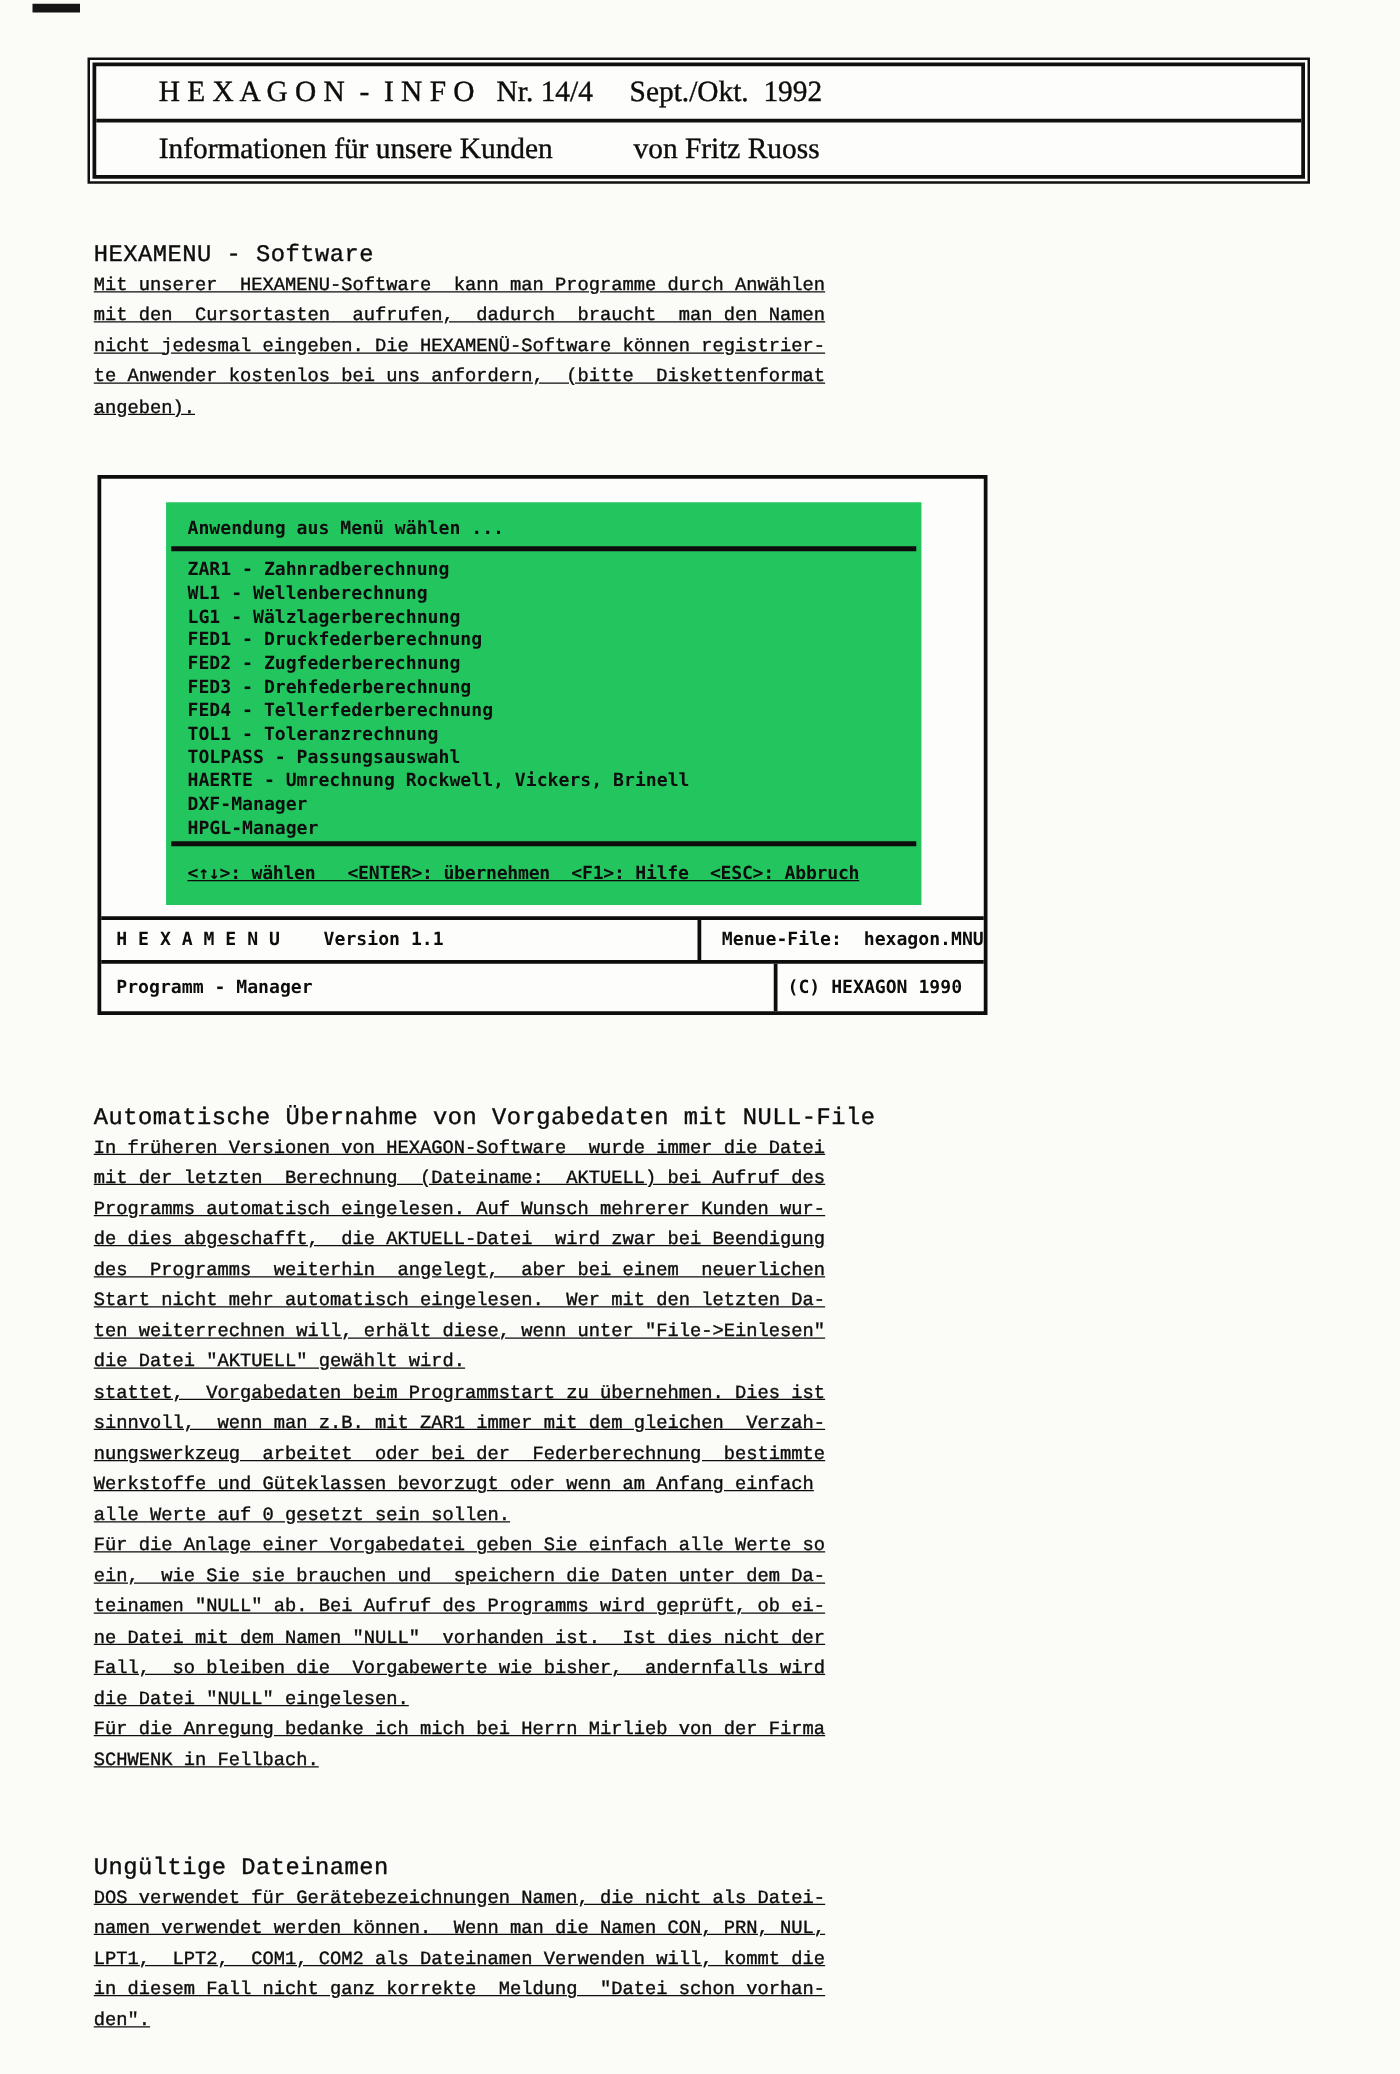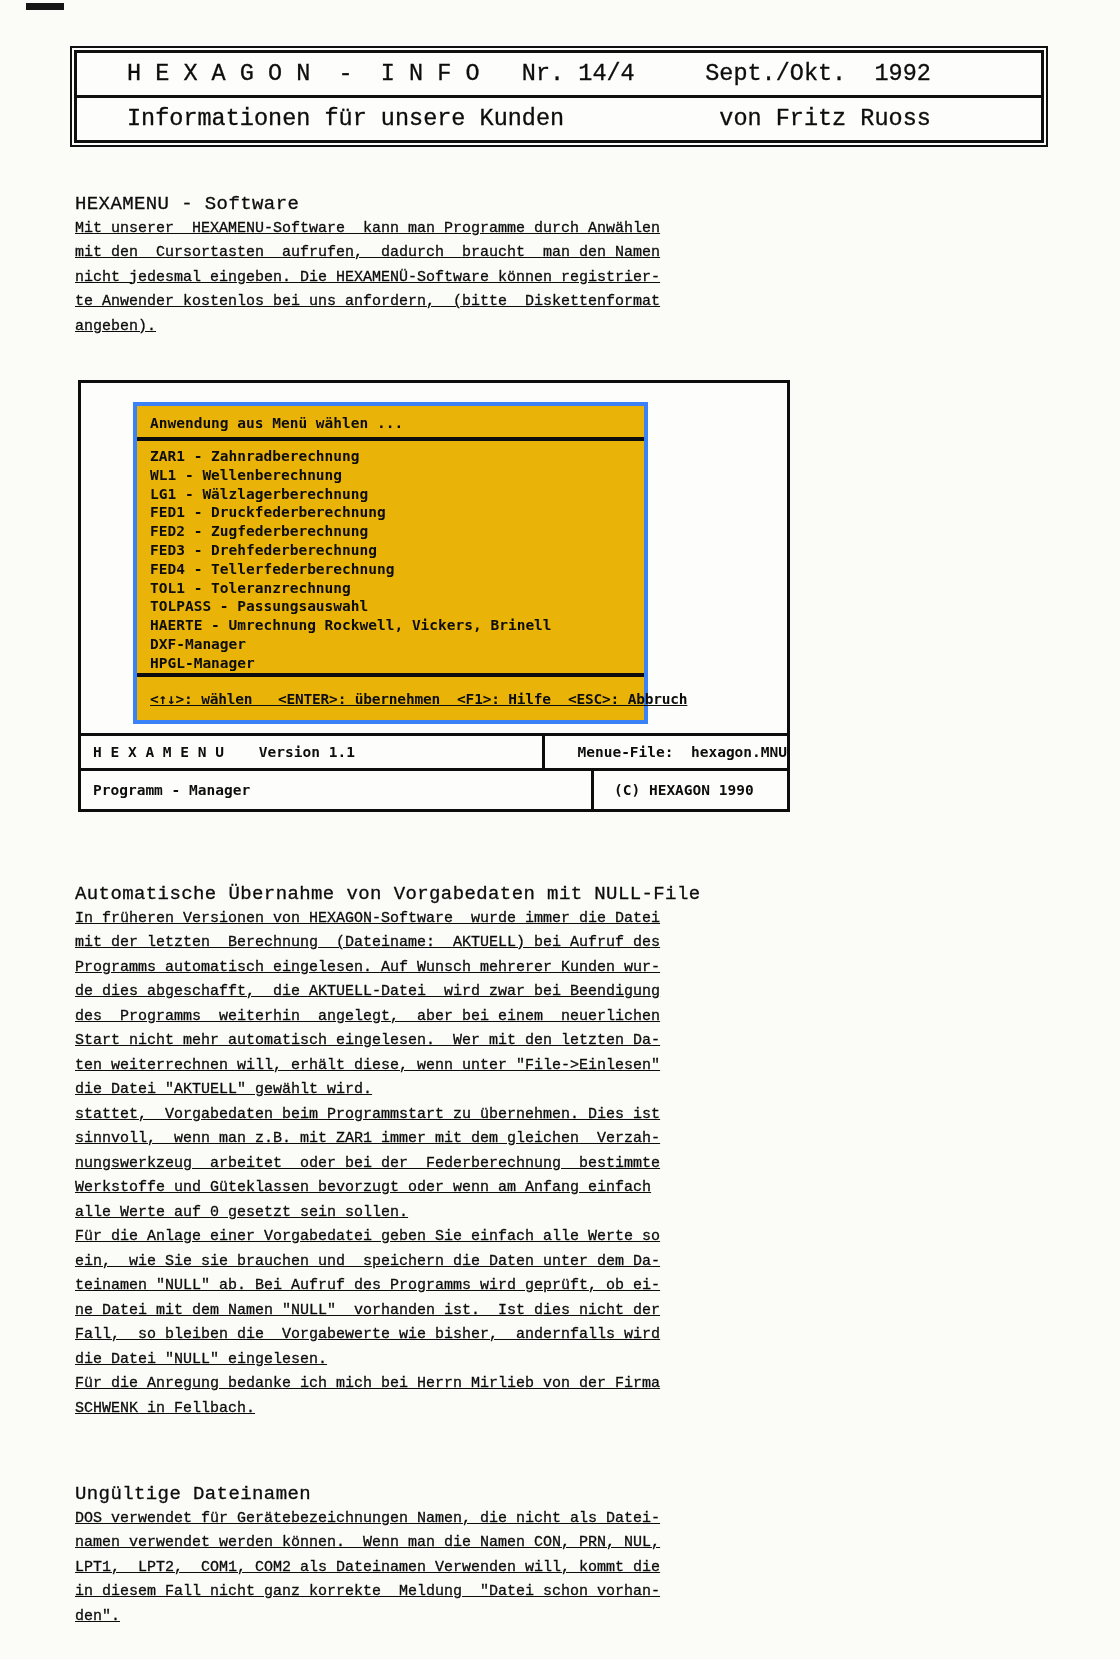--- a/index.html
+++ b/index.html
@@ -19,59 +19,60 @@
     position:absolute; left:70px; top:46px; width:978px;
     border:2px solid #101010; padding:2px; background:#fdfdfb;
     box-sizing:border-box;
   }
   .header-box-inner { border:3px solid #101010; }
   .header-row {
     height:42px; line-height:42px;
     padding:0 18px 0 50px;
     white-space:pre;
     font-size:23.5px;
+    font-family:Liberation Serif, serif;
   }
   .header-row.first { border-bottom:3px solid #101010; }
 
   
   .section { position:absolute; left:75px; }
   .sec-heading { font-weight:normal; font-size:19px; line-height:24.5px; white-space:pre; letter-spacing:0.4px;margin-top:16px; }
   .body-line { font-size:15px; line-height:24.5px; white-space:pre;text-decoration:underline; }
   #sec-hexamenu { top:176px; }
   #sec-nullfile { top:866px; }
   #sec-invalid  { top:1466px; }
 
   
   .dos-screen {
     position:absolute; left:78px; top:380px; width:712px; height:432px;
     border:3px solid #0d0d0d; box-sizing:border-box;
     background:#fdfdfb;
     font-family:"DejaVu Sans Mono",monospace;
     font-weight:bold; font-size:14.5px;
   }
   .menu-dialog {
-    position:absolute; left:52px; top:19px; width:515px; height:322px;
-    border:4px solid #3b82f6; box-sizing:border-box; background:#eab308;
+    position:absolute; left:52px; top:19px; width:604px; height:322px;
+    border:4px solid #22c55e; box-sizing:border-box; background:#22c55e;
   }
   .dialog-title { height:31px; line-height:34px; padding:0 13px; white-space:pre; }
   .dialog-rule { border-top:4px solid #0d0d0d; height:0; }
   .menu-items { padding:6px 13px 0; }
   .menu-item { line-height:18.8px; white-space:pre; }
   .key-hints { line-height:44px; padding:0 13px; white-space:pre; letter-spacing:-0.2px;text-decoration:underline; }
 
   .status-bar {
     position:absolute; left:0; right:0; top:350px; height:38px;
     border-top:3px solid #0d0d0d; border-bottom:3px solid #0d0d0d;
     box-sizing:border-box; display:flex;
   }
   .status-left  { width:500px; border-right:3px solid #0d0d0d; padding-left:12px; line-height:32px; white-space:pre; box-sizing:border-box; }
-  .status-right { flex:1; padding-left:32px; line-height:32px; white-space:pre; }
+  .status-right { flex:1; padding-left:16px; line-height:32px; white-space:pre; }
   .footer-bar { position:absolute; left:0; right:0; top:388px; bottom:0; display:flex; }
   .footer-left  { flex:1; padding-left:12px; line-height:38px; white-space:pre; }
-  .footer-right { width:196px; border-left:3px solid #0d0d0d; padding-left:20px; line-height:38px; white-space:pre; box-sizing:border-box; }
+  .footer-right { width:168px; border-left:3px solid #0d0d0d; padding-left:8px; line-height:38px; white-space:pre; box-sizing:border-box; }
 </style>
 </head>
 <body>
 
 <div class="artifact"></div>
 
 <div class="header-box stroke">
   <div class="header-box-inner">
     <div class="header-row first">H E X A G O N  -  I N F O   Nr. 14/4     Sept./Okt.  1992</div>
     <div class="header-row">Informationen für unsere Kunden           von Fritz Ruoss</div>

